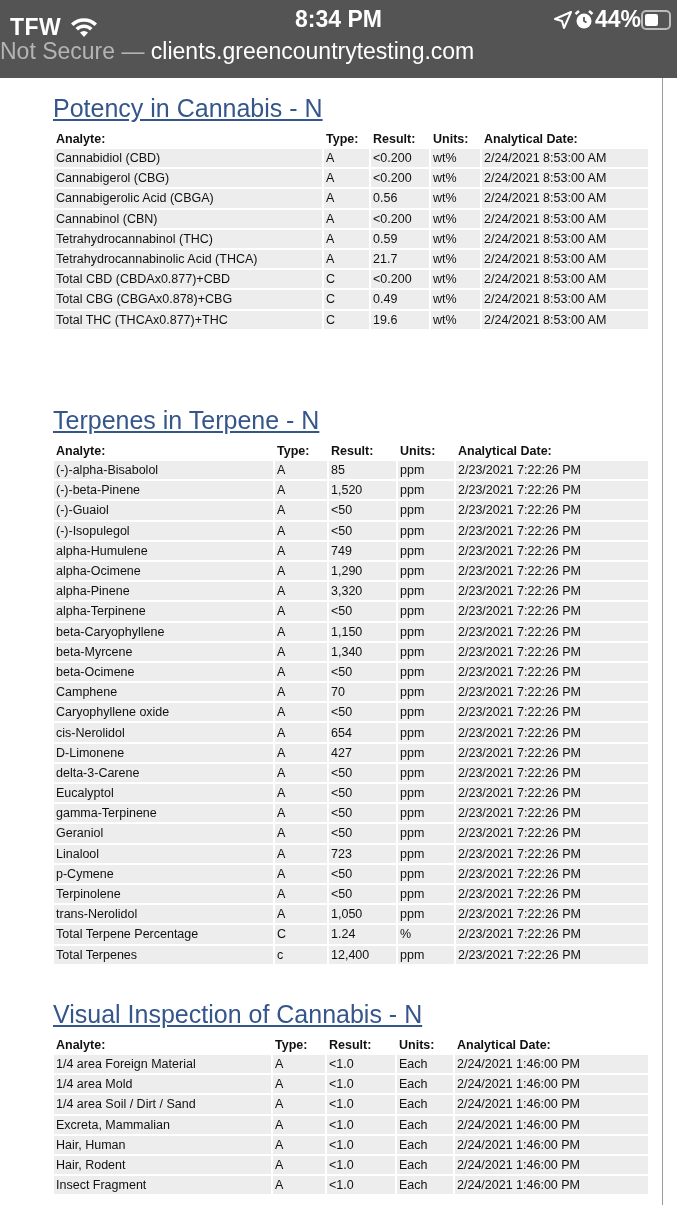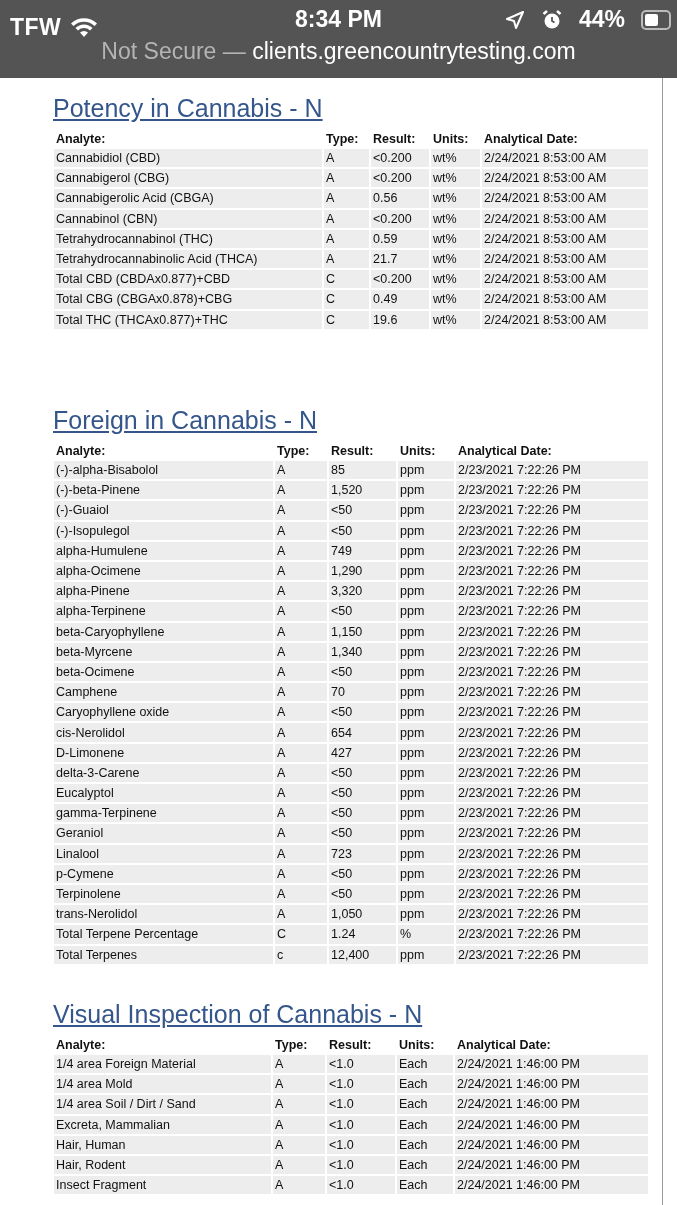--- a/index.html
+++ b/index.html
@@ -5,24 +5,24 @@
   * { box-sizing: border-box; margin: 0; padding: 0; }
   html, body { width: 677px; height: 1205px; overflow: hidden; background: #ffffff; }
   body { font-family: "Liberation Sans", sans-serif; position: relative; }
 
   .statusbar {
     position: absolute; left: 0; top: 0; width: 677px; height: 78px;
     background: #545454; color: #ffffff;
   }
   .sb-left { position: absolute; left: 10px; top: 6px; font-size: 23px; font-weight: bold; display: flex; align-items: center; gap: 8px; letter-spacing: 0.5px; margin-top: 8px; }
   .sb-center { position: absolute; left: 0; right: 0; top: 6px; text-align: center; font-size: 23px; font-weight: bold; }
-  .sb-right { position: absolute; right: 6px; top: 6px; font-size: 23px; font-weight: bold; display: flex; align-items: center; gap: 16px; justify-content: center; }
+  .sb-right { position: absolute; right: 6px; top: 6px; font-size: 23px; font-weight: bold; display: flex; align-items: center; gap: 0; justify-content: center; }
   .battery { width: 30px; height: 20px; border: 2px solid #bbbbbb; border-radius: 5px; position: relative; }
   .battery::after { content: ""; position: absolute; left: 2px; top: 2px; width: 13px; height: 12px; background: #ffffff; border-radius: 2px; }
-  .urlbar { position: absolute; left: 0; right: 0; top: 38px; text-align: center; font-size: 23px; }
+  .urlbar { position: absolute; left: 0; right: 0; top: 38px; text-align: left; font-size: 23px; }
   .url-insecure { color: #b4b4b4; }
   .url-host { color: #ffffff; }
 
   .scroll-line { position: absolute; left: 662px; top: 78px; width: 1px; height: 1127px; background: #9a9a9a; }
 
   .section { position: absolute; left: 53px; width: 596px; }
   .section-title {
     color: #34568b; font-size: 25px; text-decoration: underline; text-underline-offset: 2px;
     height: 26px; line-height: 26px; margin-bottom: 8px;
   }
@@ -145,21 +145,21 @@
           <td>C</td>
           <td>19.6</td>
           <td>wt%</td>
           <td>2/24/2021 8:53:00 AM</td>
         </tr>
       </tbody>
   </table>
 </div>
 
 <div class="section" style="top:407px;">
-  <div class="section-title">Foreign in Cannabis - N</div>
+  <div class="section-title">Terpenes in Terpene - N</div>
   <table>
     <colgroup>
         <col style="width:219px">
         <col style="width:52px">
         <col style="width:67px">
         <col style="width:56px">
         <col>
       </colgroup>
     <thead>
       <tr>

